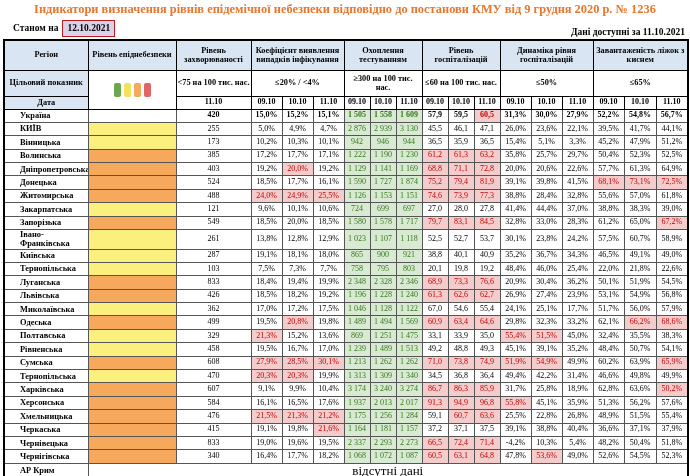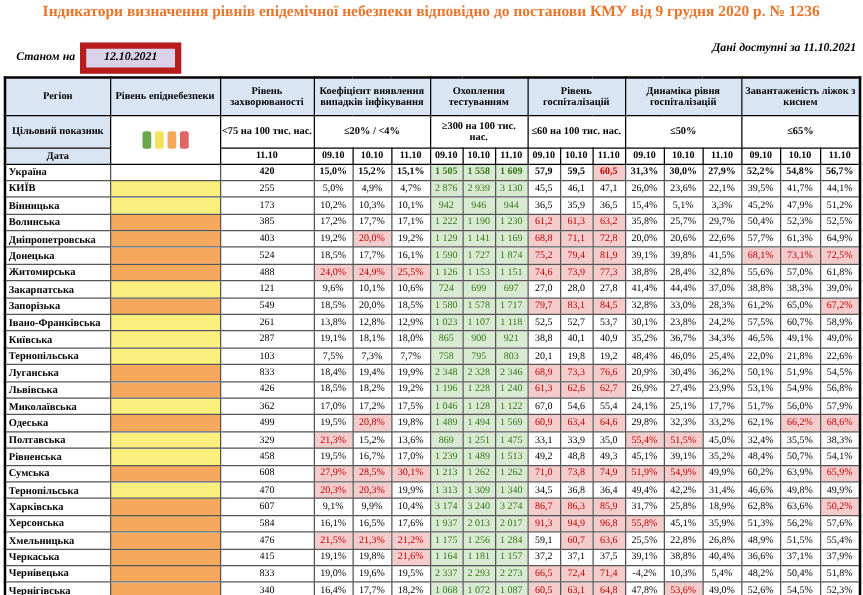--- a/index.html
+++ b/index.html
@@ -3,51 +3,51 @@
 <meta charset="utf-8">
 <style>
   html,body{margin:0;padding:0;background:#fff;}
   .page{
     width:690px;height:476px;overflow:hidden;background:#fff;
     font-family:"Liberation Serif",serif;color:#000;box-sizing:border-box;
     padding:1px 3px 0 3px;
   }
   .title{
     color:var(--title-text,#E8762C);font-weight:bold;font-size:12.4px;
-    text-align:center;line-height:1.15;margin:1px 0 18px 0;white-space:nowrap;
+    text-align:center;line-height:1.15;margin:1px 0 4px 0;white-space:nowrap;
   }
   .subheader{
-    display:flex;justify-content:space-between;align-items:flex-start;
-    margin:0 2px 2px 10px;font-size:9.5px;font-weight:bold;font-style:italic;
+    display:flex;justify-content:space-between;align-items:flex-end;
+    margin:0 2px 2px 10px;font-size:9.5px;font-weight:bold;
   }
   .asof{display:flex;align-items:center;}
   .asof-label{margin-right:4px;}
   .date-box{
-    background:var(--date-box-bg,#D9D2E9);border:5px solid #b91c1c;
-    padding:0 14px;font-weight:bold;font-size:9.5px;line-height:1.5;
+    background:var(--date-box-bg,#D9D2E9);border:1px solid #b91c1c;
+    padding:0 4px;font-weight:bold;font-size:9.5px;line-height:1.5;
   }
   table{
     border-collapse:collapse;table-layout:fixed;width:684px;
     font-size:8px;line-height:1.1;
   }
   th,td{border:1px solid #555;padding:0;text-align:center;overflow:hidden;}
   table{border:2px solid #000;}
   thead th,thead td{border-color:#000;}
   thead th.hgroup{
     background:var(--header-bg,#D9E5F3);font-weight:bold;font-size:8.3px;
     height:29px;vertical-align:middle;padding:0 1px;
   }
   thead .target-row td{height:25px;font-weight:bold;font-size:8.3px;vertical-align:middle;background:#fff;padding:0 1px;}
   thead .target-row th{background:var(--header-bg,#D9E5F3);font-weight:bold;font-size:8.3px;vertical-align:middle;}
   thead .date-row td{height:12px;font-weight:bold;font-size:8px;background:#fff;}
   thead .date-row th{background:var(--header-bg,#D9E5F3);font-weight:bold;font-size:8.3px;}
   .legend-cell{background:#fff;vertical-align:middle;}
   .swatch{display:inline-block;width:7px;height:14px;margin:0 1.5px;border-radius:2px;vertical-align:middle;}
   tbody td{height:12.4px;}
-  tbody .region{text-align:left;font-weight:bold;padding-left:2px;font-size:8.4px;}
+  tbody .region{text-align:left;font-weight:bold;padding-left:15px;font-size:8.4px;}
   tbody .level.yellow{background:var(--level-yellow,#FBF07E);}
   tbody .level.orange{background:var(--level-orange,#F6A95C);}
   tbody .green{background:var(--testing-bg,#D9EAD3);color:var(--testing-text,#38761D);}
   tbody .red{background:var(--alert-bg,#F4CCCC);color:var(--alert-text,#C00000);}
   tbody tr.bold-row td{font-weight:bold;}
   tbody .nodata{text-align:center;font-size:13px;}
 </style>
 </head>
 <body>
 

